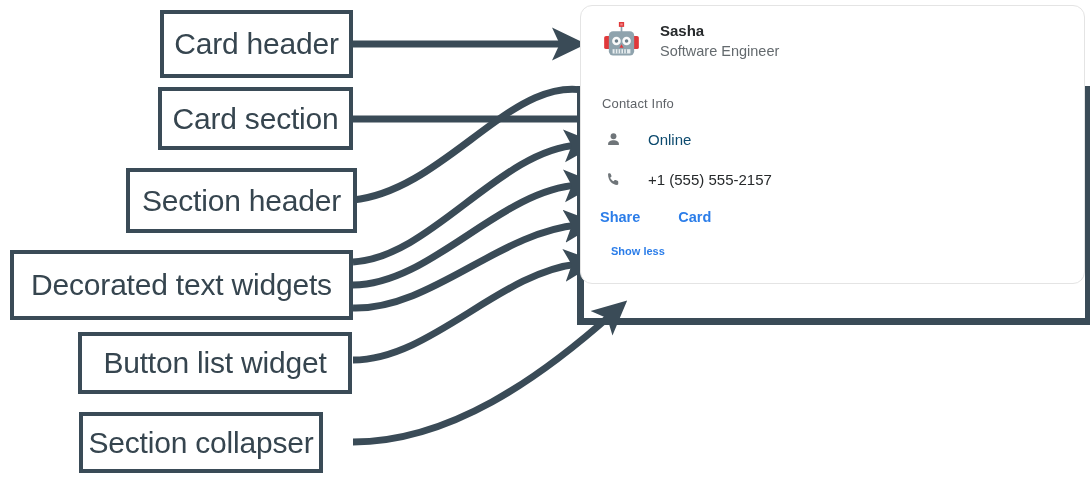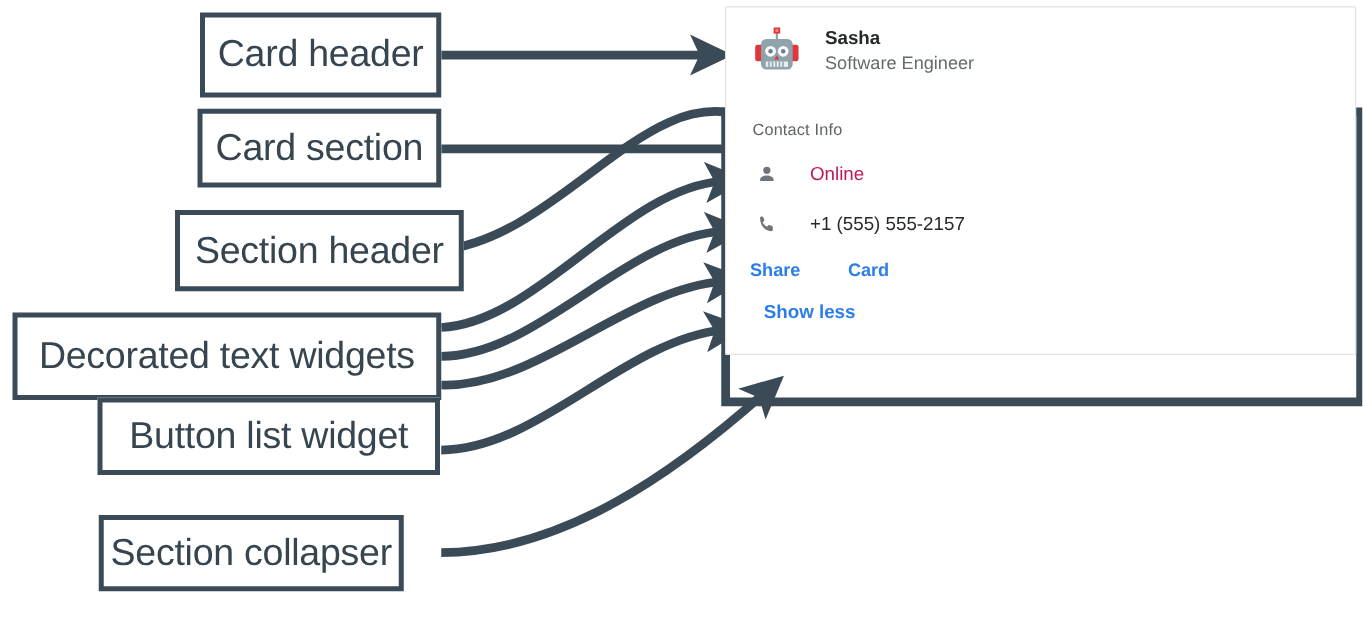--- a/index.html
+++ b/index.html
@@ -44,21 +44,21 @@
 
   
   #card {
     position: absolute;
     left: 580px;
     top: 5px;
     width: 505px;
     box-sizing: border-box;
     background: #ffffff;
     border: 1px solid #e4e4e4;
-    border-radius: 1px;
+    border-radius: 12px;
   }
   #card-header {
     display: flex;
     align-items: center;
     padding: 13px 16px 13px 18px;
     gap: 16px;
   }
   #avatar {
     width: 45px;
     height: 45px;
@@ -104,41 +104,41 @@
     align-items: center;
     justify-content: center;
     margin-right: 24px;
     margin-left: 3px;
   }
   .row-icon svg { display: block; }
   .row-text {
     font-size: 15px;
     color: #26292b;
   }
-  .row-text.green { color: #be185d; }
+  .row-text.green { color: #0c4a6e; }
 
   #button-list {
     display: flex;
     align-items: center;
     gap: 38px;
     margin: 10px 0 0 1px;
     height: 24px;
   }
   .link-btn {
     font-size: 14.5px;
     font-weight: bold;
     color: #2b7de9;
     cursor: pointer;
   }
   #section-collapser {
     margin: 12px 0 4px 12px;
     height: 22px;
   }
   #collapser-label {
-    font-size: 15px;
+    font-size: 11px;
     font-weight: bold;
     color: #2b7de9;
     cursor: pointer;
   }
 </style>
 </head>
 <body>
 
 <div id="stage">
 
@@ -169,29 +169,29 @@
   </svg>
 
   <div class="callout" style="left:158px; top:87px; width:195px; height:63px;">
     <span>Card section</span>
   </div>
 
   <div class="callout" style="left:160px; top:10px;  width:193px; height:68px;">
     <span>Card header</span>
   </div>
 
-  <div class="callout" style="left:140px; top:168px; width:231px; height:65px;">
+  <div class="callout" style="left:126px; top:168px; width:231px; height:65px;">
     <span>Section header</span>
   </div>
 
   <div class="callout" style="left:10px; top:250px; width:343px; height:70px;text-align:center;">
     <span>Decorated text widgets</span>
   </div>
 
-  <div class="callout" style="left:78px; top:318px; width:274px; height:62px;">
+  <div class="callout" style="left:78px; top:332px; width:274px; height:62px;">
     <span>Button list widget</span>
   </div>
 
   <div class="callout" style="left:79px; top:412px; width:244px; height:61px;">
     <span>Section collapser</span>
   </div>
 
   <div id="card">
 
     <div id="card-header">

